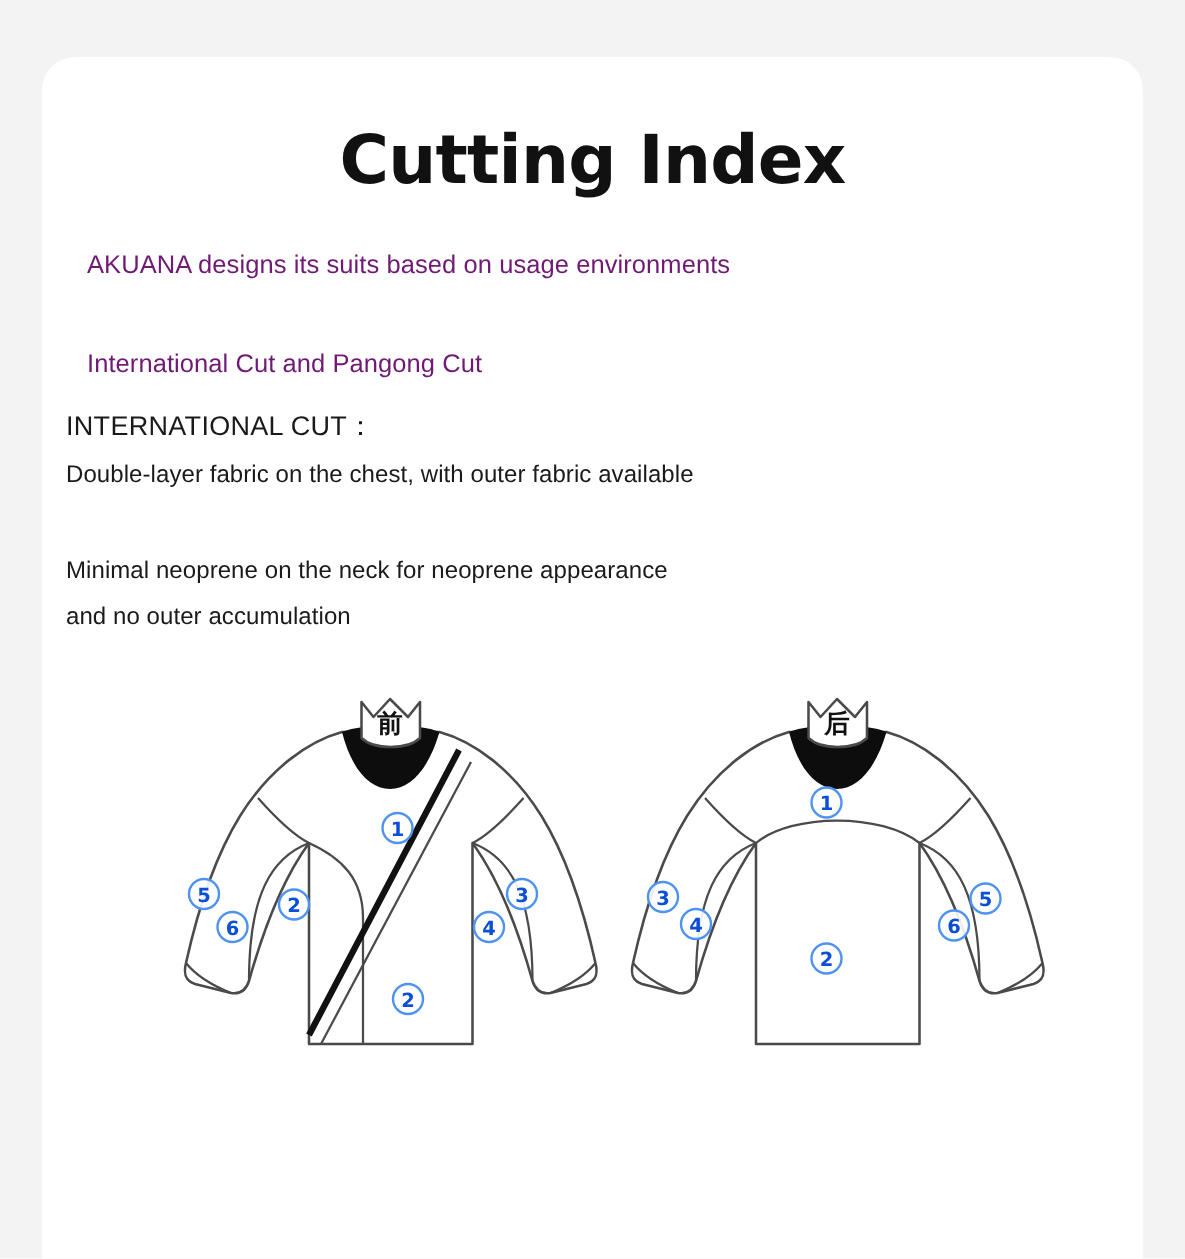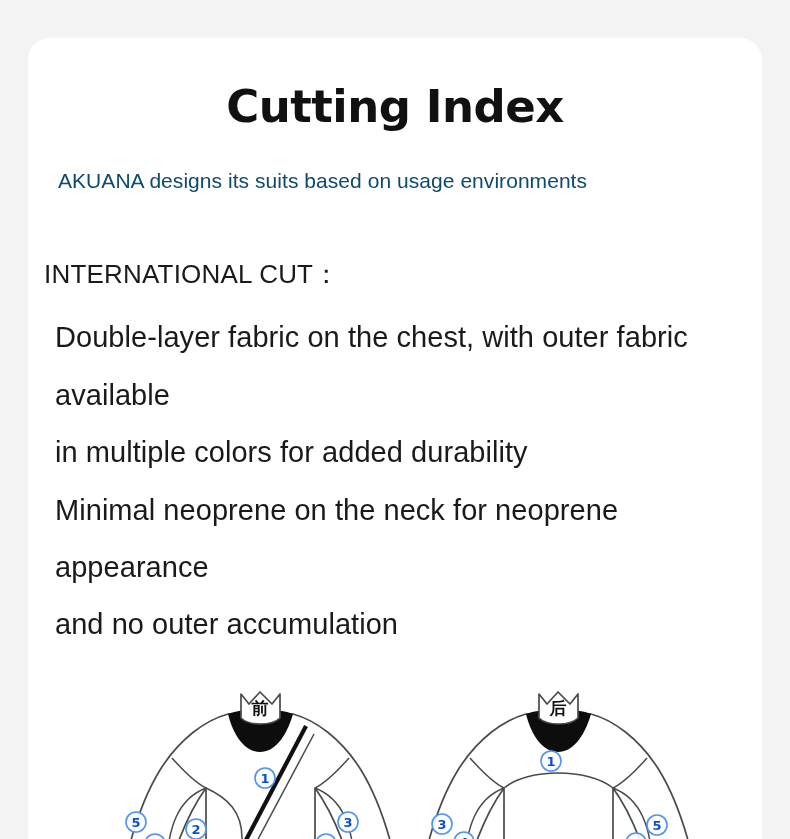--- a/index.html
+++ b/index.html
@@ -35,37 +35,37 @@
     font-family: "DejaVu Sans", sans-serif;
     font-size: 45px;
     font-weight: bold;
     letter-spacing: -0.5px;
     color: #111111;
     line-height: 1.1;
   }
   .intro {
     margin: 0;
     padding: 28px 40px 0 30px;
-    font-size: 21px;
+    font-size: 17px;
     line-height: 1.97;
-    color: #0c4a6e;
+    color: #701a75;
     letter-spacing: 0.05px;
   }
   .section-head {
     margin: 0;
     padding: 8px 8px 0 8px;
-    font-size: 26px;
+    font-size: 18px;
     line-height: 1.85;
     color: #1a1a1a;
     letter-spacing: 0.2px;
   }
   .body-text {
-    margin: 11px;
+    margin: 0;
     padding: 0 8px 0 8px;
-    font-size: 29px;
+    font-size: 16px;
     line-height: 1.98;
     color: #1a1a1a;
     letter-spacing: 0.05px;
   }
   .text-block {
     padding-left: 8px;
   }
   .diagrams {
     position: relative;
     margin-top: 18px;
@@ -118,27 +118,28 @@
 <body>
 
 <div class="page">
   <div class="card">
 
     <h1 class="title">Cutting Index</h1>
 
     <p class="intro">
       <span>AKUANA designs its suits based on usage environments</span><br>
       <br>
+      <span>International Cut and Pangong Cut</span>
     </p>
 
     <div class="text-block">
       <p class="section-head">INTERNATIONAL CUT：</p>
       <p class="body-text">
         <span>Double-layer fabric on the chest, with outer fabric available</span><br>
-        <span>in multiple colors for added durability</span><br>
+        <br>
         <span>Minimal neoprene on the neck for neoprene appearance</span><br>
         <span>and no outer accumulation</span>
       </p>
     </div>
 
     <div class="diagrams">
 
       <div class="diagram front">
         <svg width="290" height="300" viewBox="0 0 290 300" xmlns="http://www.w3.org/2000/svg">
 

